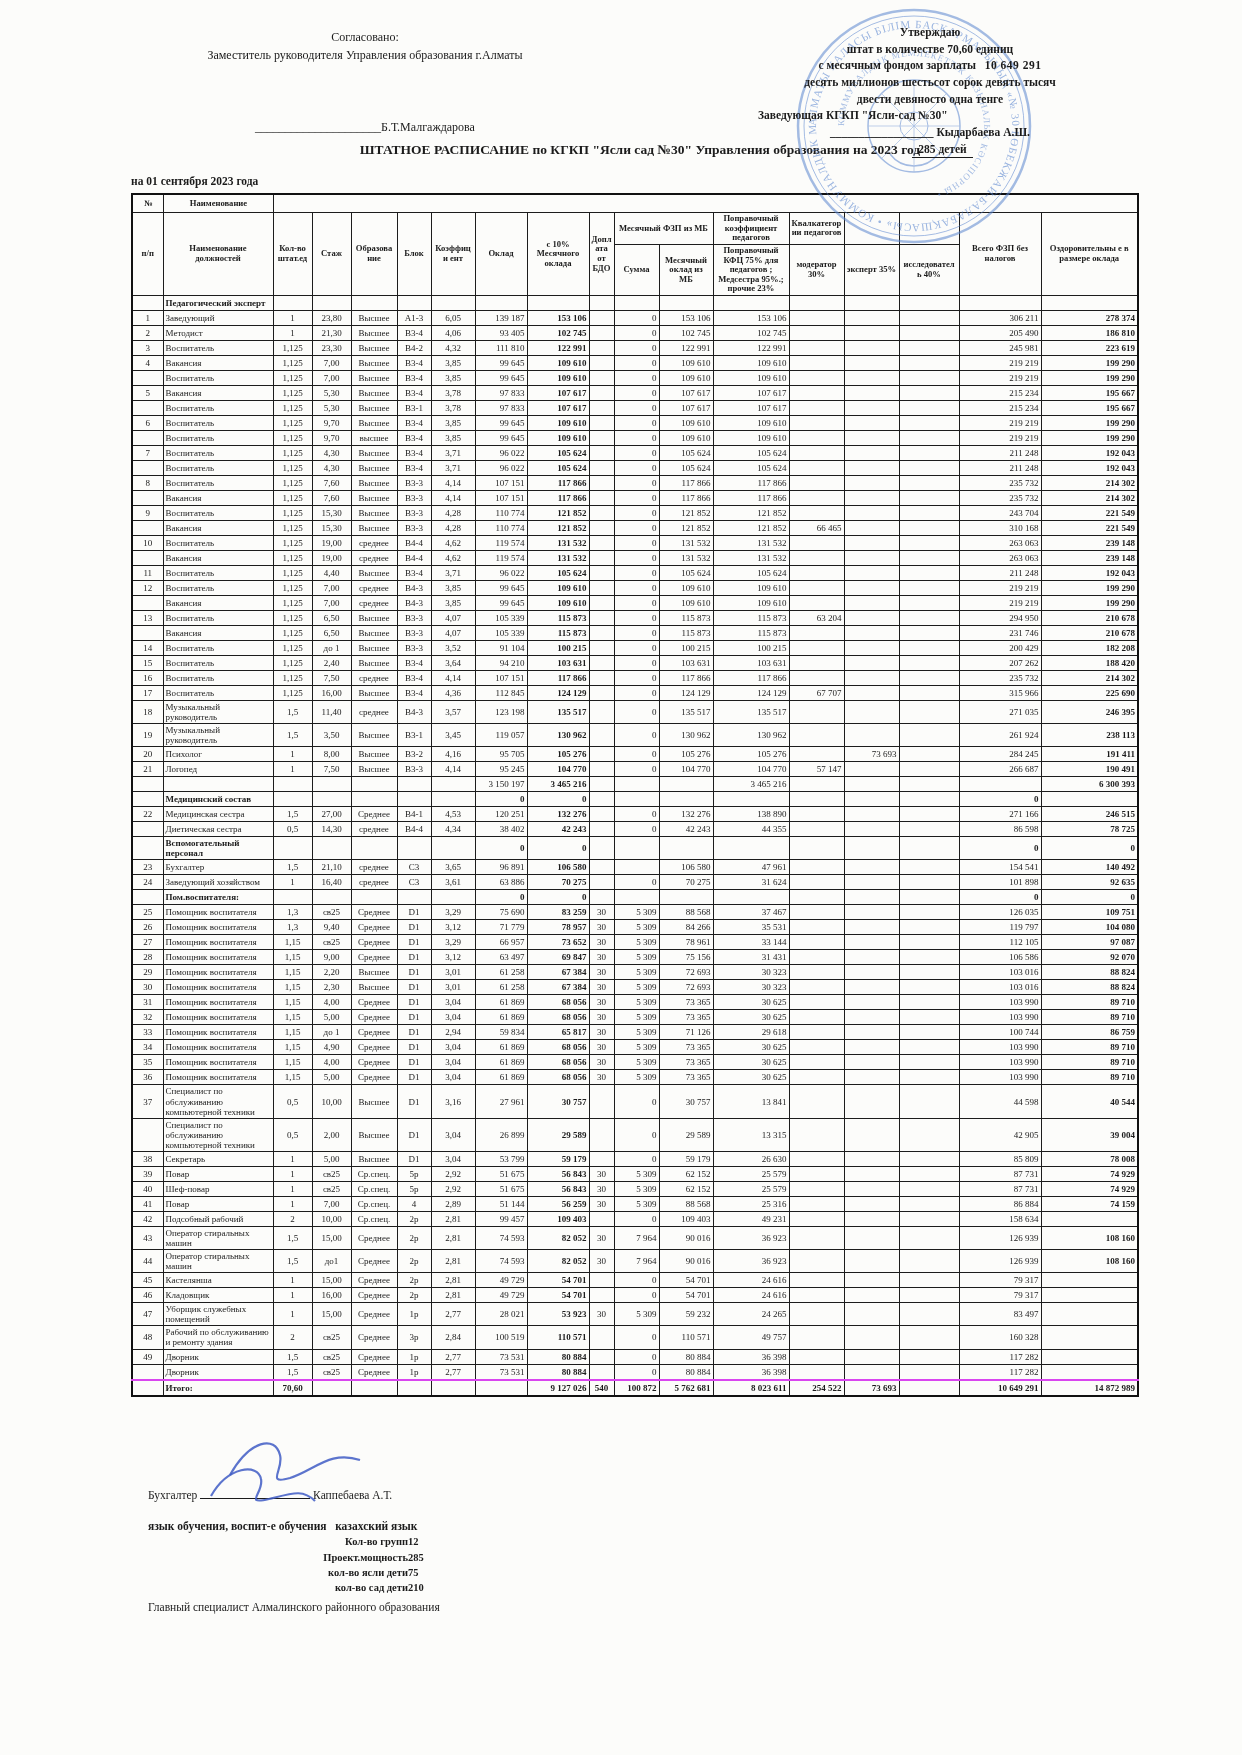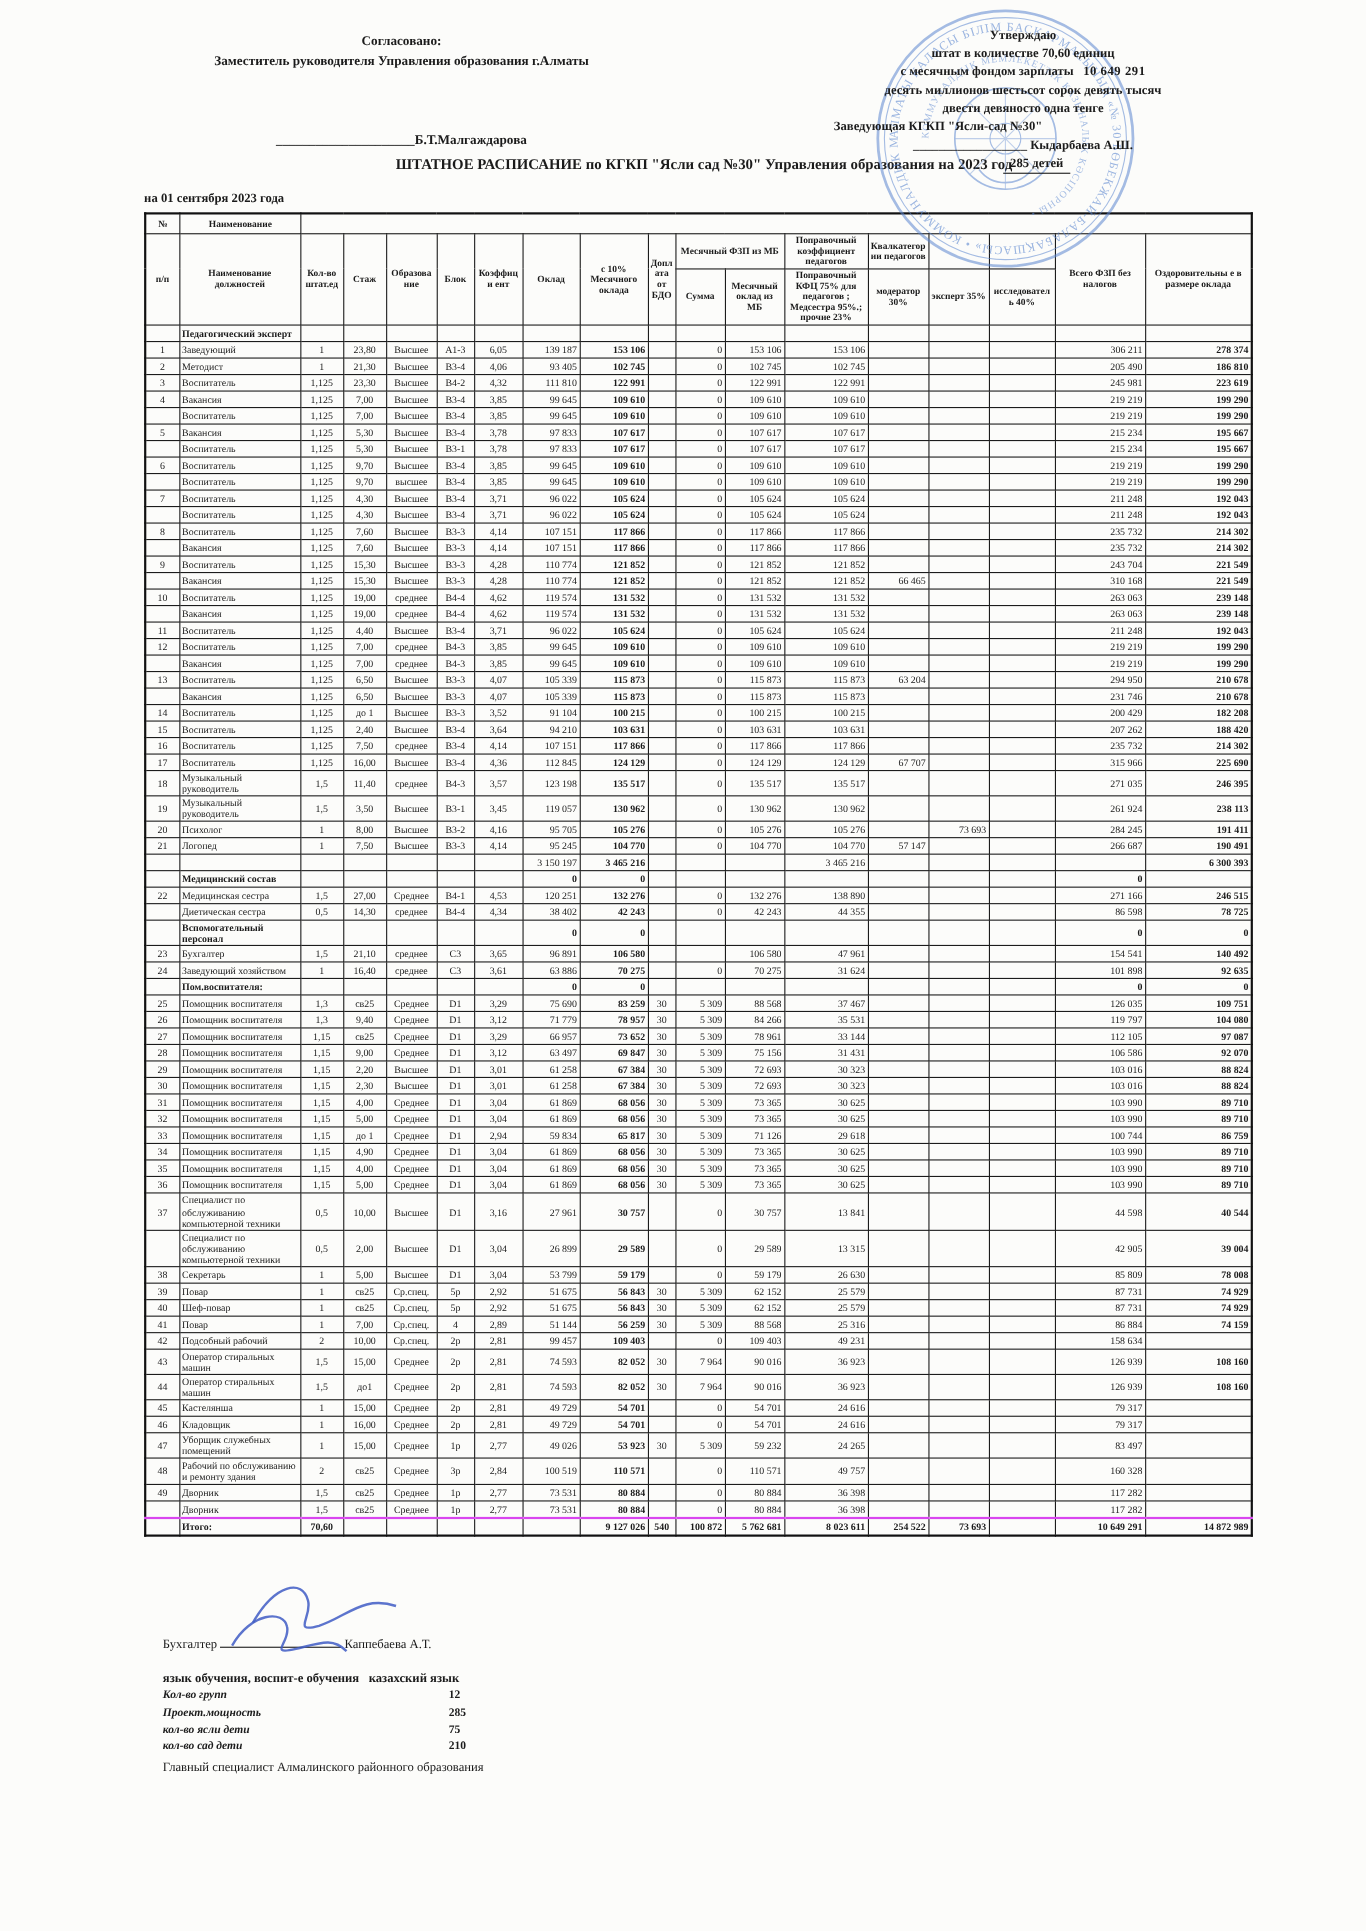--- a/index.html
+++ b/index.html
@@ -1,21 +1,21 @@
 <!DOCTYPE html>
 <html><head>
 <meta charset="utf-8">
 <style>
   html,body{margin:0;padding:0;}
   body{background:#e8e8e6;}
   .page{position:relative;width:1242px;height:1755px;background:#fcfcfa;margin:0 auto;
         font-family:"Liberation Serif",serif;color:#1b1b1b;overflow:hidden;}
   
   .approve-left{position:absolute;left:150px;top:28px;width:430px;text-align:center;
-                font-size:12px;font-weight:bold;line-height:1.5;}
+                font-size:12px;font-weight:normal;line-height:1.5;}
   .approve-left .sig-line{margin-top:54px;}
   .approve-right{position:absolute;left:720px;top:24px;width:420px;font-size:11.5px;
                  font-weight:bold;line-height:1.45;z-index:2;text-align:center;}
   .approve-right .al{text-align:left;padding-left:38px;}
   .approve-right .fund{letter-spacing:.5px;}
   .children-underline{display:inline-block;border-bottom:1.5px solid #1b1b1b;padding:0 6px;margin-left:25px;}
   .stamp{position:absolute;left:792px;top:4px;z-index:1;}
   
   .doc-title{position:absolute;left:140px;top:142px;width:1000px;text-align:center;
              font-size:13.5px;font-weight:bold;}
@@ -35,21 +35,21 @@
   tr.section td{font-weight:bold;}
   tr.total td{font-weight:bold;border-top:2px solid #d946ef;}
   td.col-8,td.col-17{font-weight:bold;}
   td.col-1{padding-left:3px;}
   
   .footer{position:absolute;left:148px;top:1487px;width:700px;font-size:11.5px;line-height:1.45;}
   .acct-line{margin-bottom:14px;position:relative;}
   .acct-sig-line{display:inline-block;width:110px;border-bottom:1px solid #1b1b1b;}
   .lang-line{font-weight:bold;}
   .stat-row{font-weight:bold;font-size:10.5px;}
-  .stat-row .sl{display:inline-block;width:260px;text-align:left;font-style:italic;}
+  .stat-row .sl{display:inline-block;width:260px;text-align:right;}
   .stat-row .sv{display:inline-block;width:60px;text-align:left;}
   .spec-line{margin-top:4px;}
   .spec-name .u{display:inline-block;width:130px;border-bottom:1px solid #1b1b1b;}
   .sig-svg{position:absolute;z-index:3;pointer-events:none;}
 </style>
 </head>
 <body>
 
 <div class="page">
 
@@ -1404,21 +1404,21 @@
             <td class="a-r col-17"></td>
           </tr>
           <tr>
             <td class="a-c col-0">47</td>
             <td class="a-l col-1">Уборщик служебных помещений</td>
             <td class="a-c col-2">1</td>
             <td class="a-c col-3">15,00</td>
             <td class="a-c col-4">Среднее</td>
             <td class="a-c col-5">1р</td>
             <td class="a-c col-6">2,77</td>
-            <td class="a-r col-7">49 026</td>
+            <td class="a-r col-7">28 021</td>
             <td class="a-r col-8">53 923</td>
             <td class="a-c col-9">30</td>
             <td class="a-r col-10">5 309</td>
             <td class="a-r col-11">59 232</td>
             <td class="a-r col-12">24 265</td>
             <td class="a-r col-13"></td>
             <td class="a-r col-14"></td>
             <td class="a-r col-15"></td>
             <td class="a-r col-16">83 497</td>
             <td class="a-r col-17"></td>

